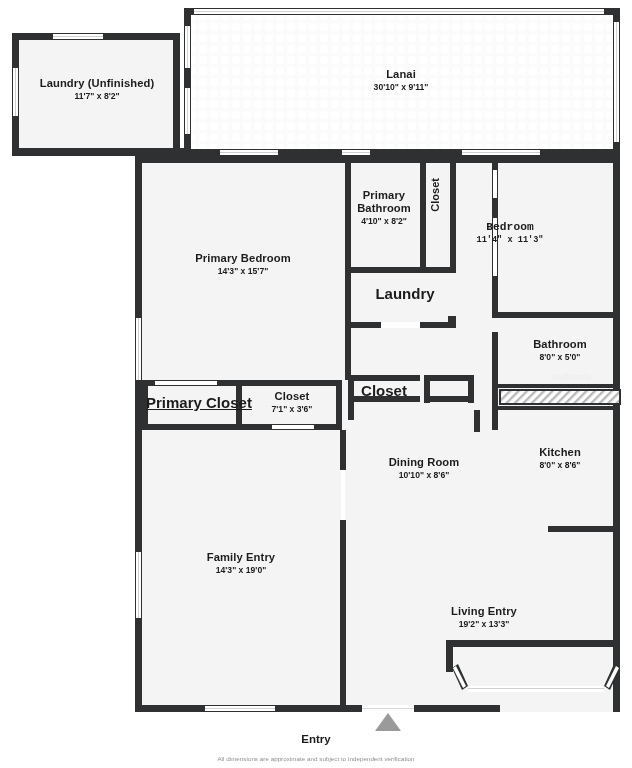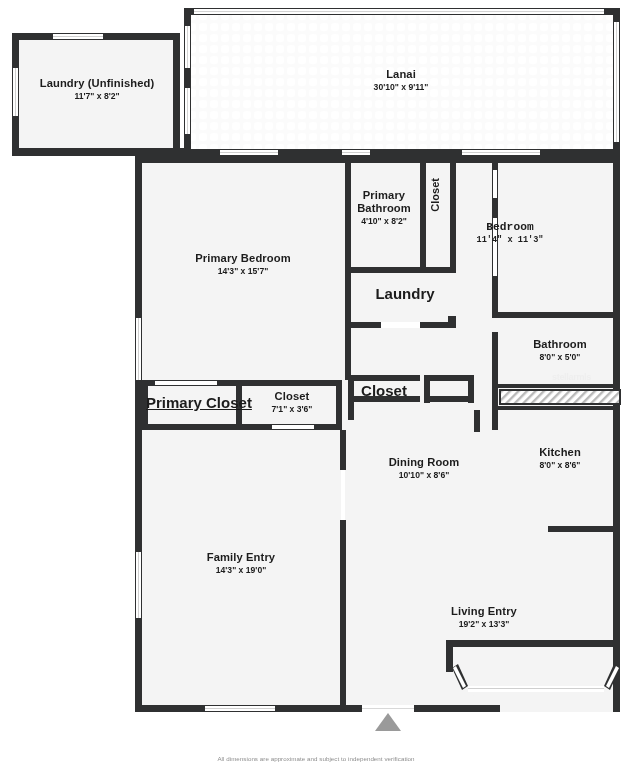--- a/index.html
+++ b/index.html
@@ -341,16 +341,17 @@
   <div class="small-label" style="left:374px;top:285px;width:62px;">Laundry</div>
 
   <div class="small-label" style="left:146px;top:394px;width:92px;text-decoration:underline;">Primary Closet</div>
 
   <div class="small-label" style="left:358px;top:382px;width:52px;">Closet</div>
 
   <div class="vert-label" style="left:429px;top:178px;">Closet</div>
 
   <div id="watermark">stellarmls</div>
 
+  <div id="entry-label">Entry</div>
 
   <div id="disclaimer">All dimensions are approximate and subject to independent verification</div>
 
 </div>
 
 </body></html>

